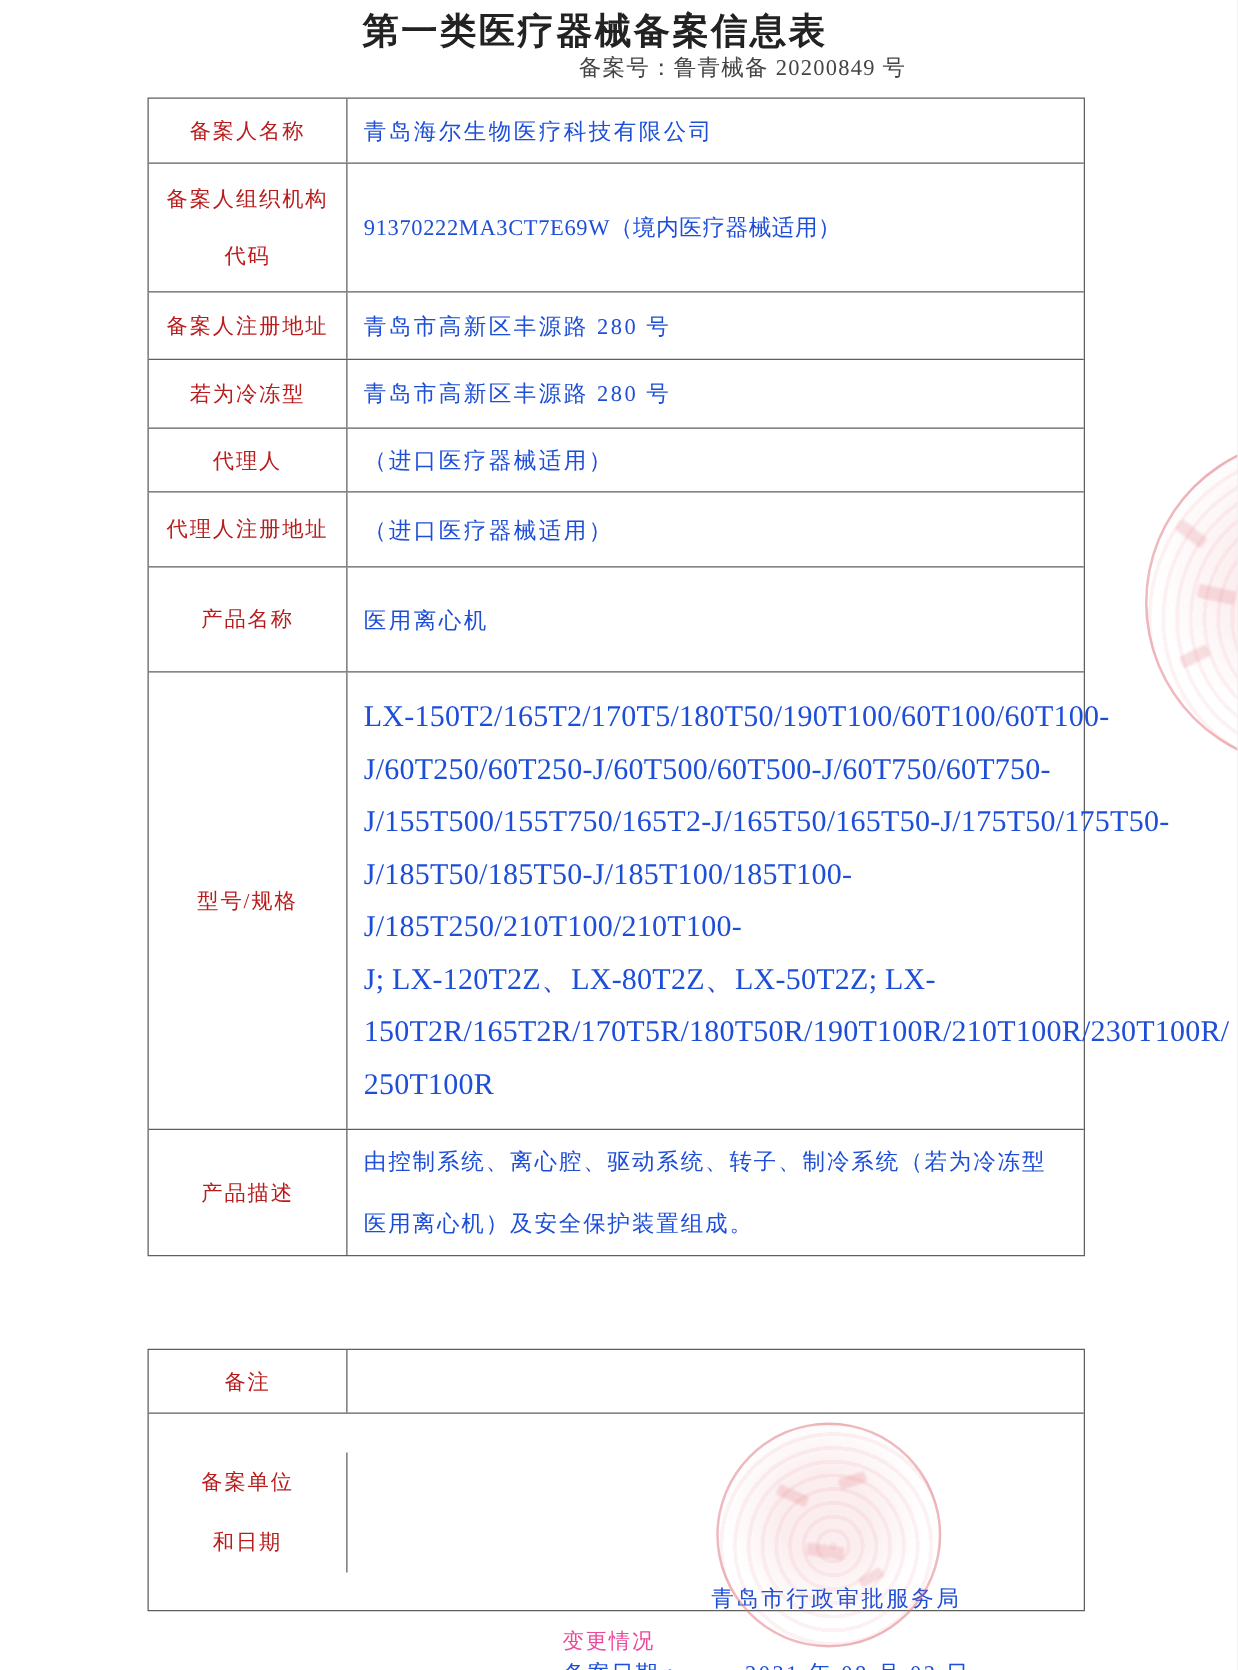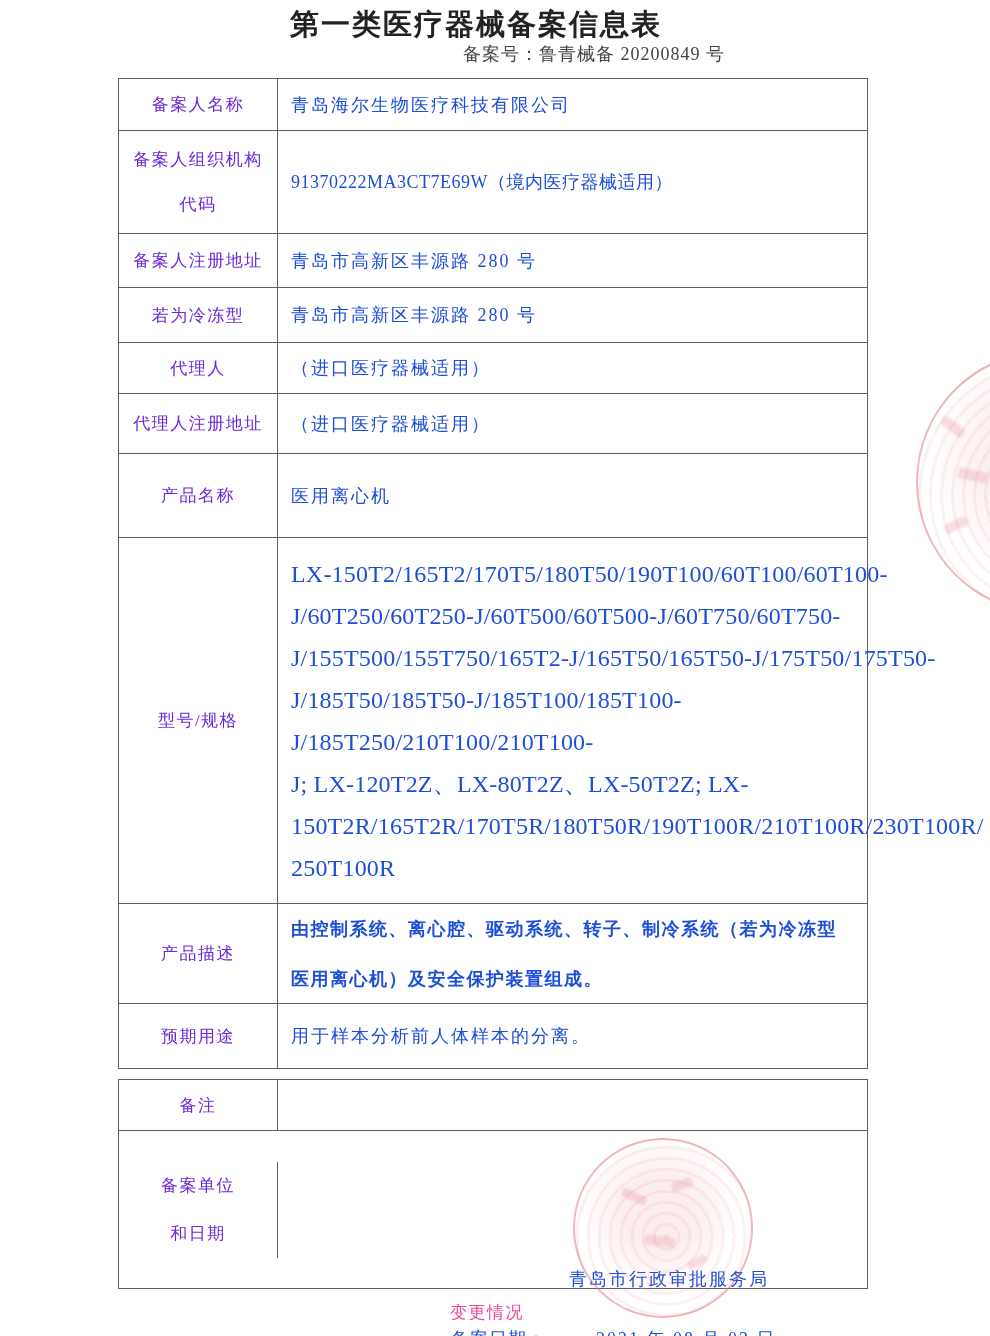--- a/index.html
+++ b/index.html
@@ -32,34 +32,34 @@
   }
   .tbl1 { top:78px; }
   .tbl2 { top:1079px; }
   .row { display:flex; border-bottom:1px solid #5f5f5f; }
   .row:last-child { border-bottom:none; }
   .lc {
     width:159px; flex:0 0 159px;
     border-right:1px solid #5f5f5f;
     display:flex; align-items:center; justify-content:center;
     text-align:center;
-    font-size:17px; letter-spacing:1.5px; color:#6d28d9;
+    font-size:17px; letter-spacing:1.5px; color:#b91c1c;
     white-space:pre-line;
   }
   .vc {
     flex:1 1 auto;
     display:flex; flex-direction:column; justify-content:center;
     padding:0 14px 0 13px;
     font-size:18px; color:#1d4ed8;
     white-space:pre-line;
   }
   .cjk { letter-spacing:2px; }
   .mixed { letter-spacing:0.5px; }
   .models { font-size:24px; letter-spacing:0.2px; line-height:42px; }
-  .desc { letter-spacing:1.5px; line-height:50px;font-weight:bold; }
+  .desc { letter-spacing:1.5px; line-height:50px; }
   .r1 { height:52px; } .r2 { height:103px; } .r3 { height:54px; }
   .r4 { height:55px; } .r5 { height:51px;justify-content:space-between; } .r6 { height:60px; }
   .r7 { height:84px; } .r8 { height:366px; } .r9 { height:100px; }
   .r10 { height:64px; }
   .r11 { height:51px; } .r12 { height:157px;align-items:center; }
   .two-line-label { line-height:45px; }
   .filing-label { line-height:48px; }
   .filing-vc { position:relative; }
   .filing-org {
     position:absolute; left:291px; top:57px;
@@ -145,24 +145,20 @@
 J/185T50/185T50-J/185T100/185T100-J/185T250/210T100/210T100-
 J; LX-120T2Z、LX-80T2Z、LX-50T2Z; LX-
 150T2R/165T2R/170T5R/180T50R/190T100R/210T100R/230T100R/
 250T100R</div>
     </div>
     <div class="row r9">
       <div class="lc">产品描述</div>
       <div class="vc desc">由控制系统、离心腔、驱动系统、转子、制冷系统（若为冷冻型
 医用离心机）及安全保护装置组成。</div>
     </div>
-    <div class="row r10">
-      <div class="lc">预期用途</div>
-      <div class="vc cjk">用于样本分析前人体样本的分离。</div>
-    </div>
   </div>
 
   <div class="tbl tbl2">
     <div class="row r11">
       <div class="lc">备注</div>
       <div class="vc"></div>
     </div>
     <div class="row r12">
       <div class="lc filing-label">备案单位
 和日期</div>

